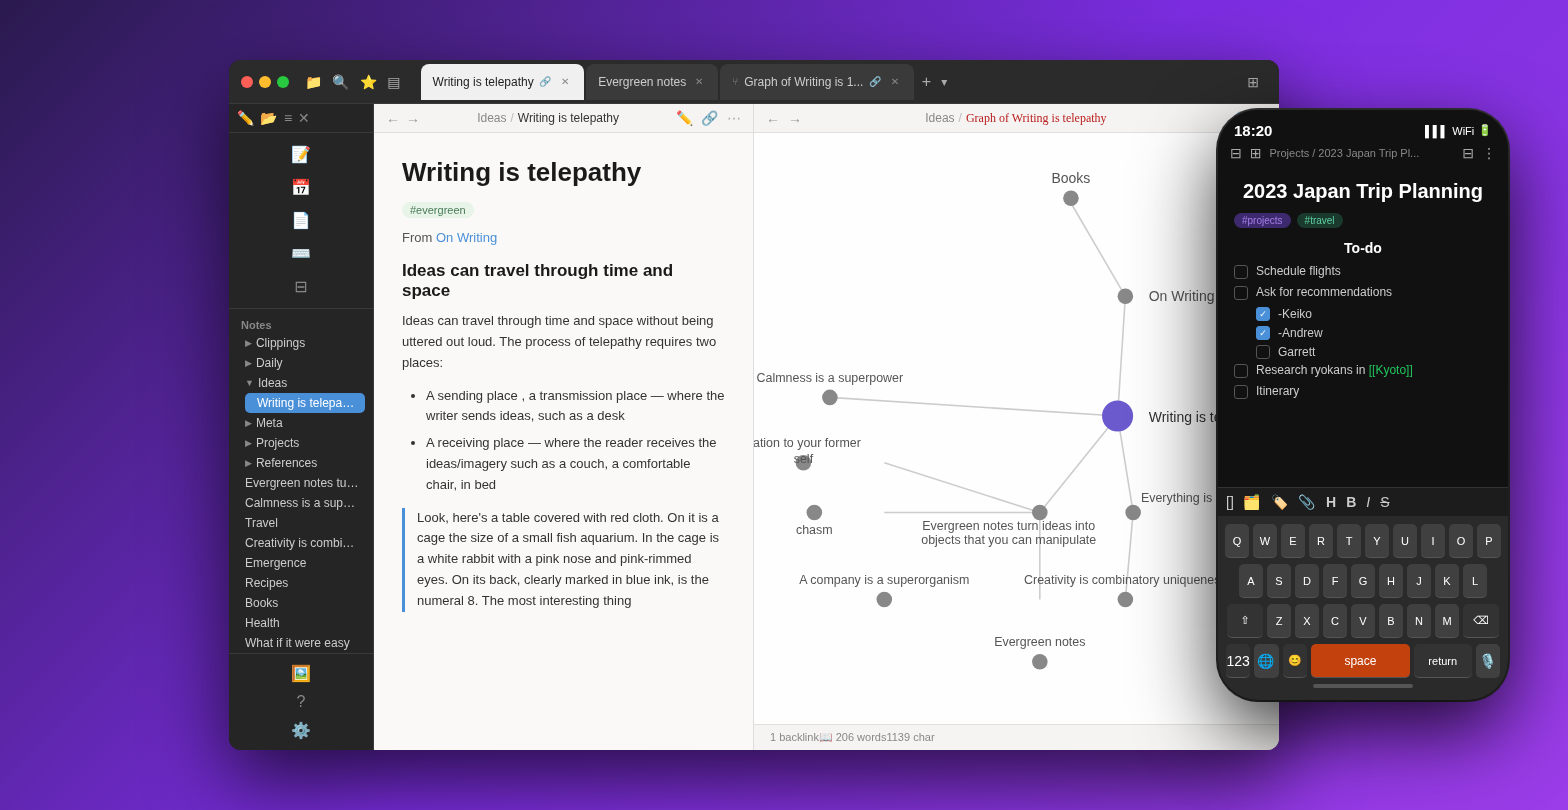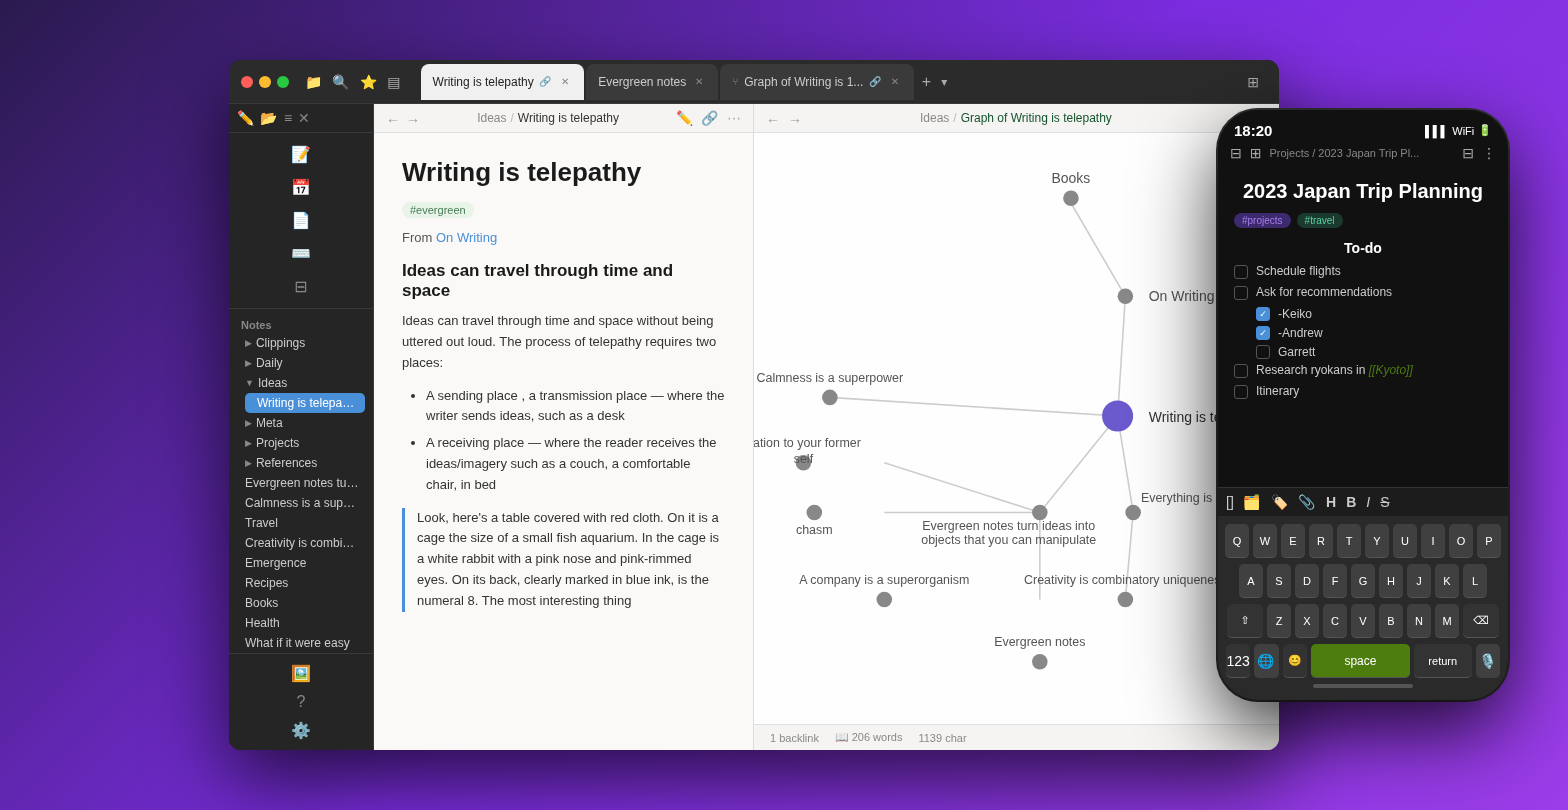--- a/index.html
+++ b/index.html
@@ -282,22 +282,21 @@
       justify-content: center;
     }
     .graph-content {
       flex: 1;
       position: relative;
       overflow: hidden;
       background: #fefefe;
     }
     .graph-footer {
       display: flex;
-      align-items: center;
-      gap: 16px;
+      align-items: flex-start;
       padding: 6px 16px;
       border-top: 1px solid #e0e0e0;
       font-size: 11px;
       color: #888;
       background: #f5f4f2;
     }
 
     
     .graph-svg {
       width: 100%;
@@ -425,21 +424,21 @@
     }
     .phone-sub-item {
       margin-left: 22px;
       font-size: 12px;
       color: #ccc;
       display: flex;
       align-items: center;
       gap: 8px;
       margin-bottom: 4px;
     }
-    .phone-link { color: #4d7c0f; font-style: italic; }
+    .phone-link { color: #22c55e; }
 
     
     .phone-editor-toolbar {
       display: flex;
       align-items: center;
       padding: 6px 8px;
       border-top: 1px solid #333;
       gap: 10px;
       background: #1c1c1c;
       flex-shrink: 0;
@@ -473,21 +472,21 @@
       display: flex;
       align-items: center;
       justify-content: center;
       cursor: pointer;
       border-bottom: 1px solid #555;
     }
     .kb-key.shift { width: 36px; background: #333; }
     .kb-key.delete { width: 36px; background: #333; }
     .kb-key.num { width: 32px; background: #333; font-size: 14px; }
     .kb-key.emoji { width: 32px; background: #333; }
-    .kb-key.space { width: 130px; background: #4d7c0f; font-size: 12px; }
+    .kb-key.space { width: 130px; background: #c2410c; font-size: 12px; }
     .kb-key.return { width: 76px; background: #333; font-size: 11px; }
 
     .kb-bottom-row {
       display: flex;
       justify-content: space-between;
       align-items: center;
       padding: 0 4px;
       margin-top: 2px;
       gap: 4px;
     }
@@ -707,21 +706,21 @@
         </div>
       </div>
 
       <div class="graph-pane">
         <div class="graph-toolbar">
           <span class="note-nav-btn" style="color:#999;">←</span>
           <span class="note-nav-btn" style="color:#999;">→</span>
           <div class="graph-breadcrumb">
             <span>Ideas</span>
             <span style="color:#bbb;"> / </span>
-            <span style="color:#14532d;font-weight:500;">Graph of Writing is telepathy</span>
+            <span style="color:#b91c1c;font-weight:500;font-family:Liberation Serif, serif;">Graph of Writing is telepathy</span>
           </div>
           <span style="color:#aaa;font-size:13px;">🔗</span>
           <span style="color:#aaa;font-size:13px;">⋯</span>
         </div>
         <div class="graph-content">
           <svg class="graph-svg" viewBox="0 0 290 380" preserveAspectRatio="xMidYMid meet">
 
             <line x1="180" y1="45" x2="215" y2="105" stroke="#ccc" stroke-width="1"></line>
             <line x1="215" y1="105" x2="210" y2="182" stroke="#ccc" stroke-width="1"></line>
             <line x1="25" y1="170" x2="210" y2="182" stroke="#ccc" stroke-width="1"></line>

